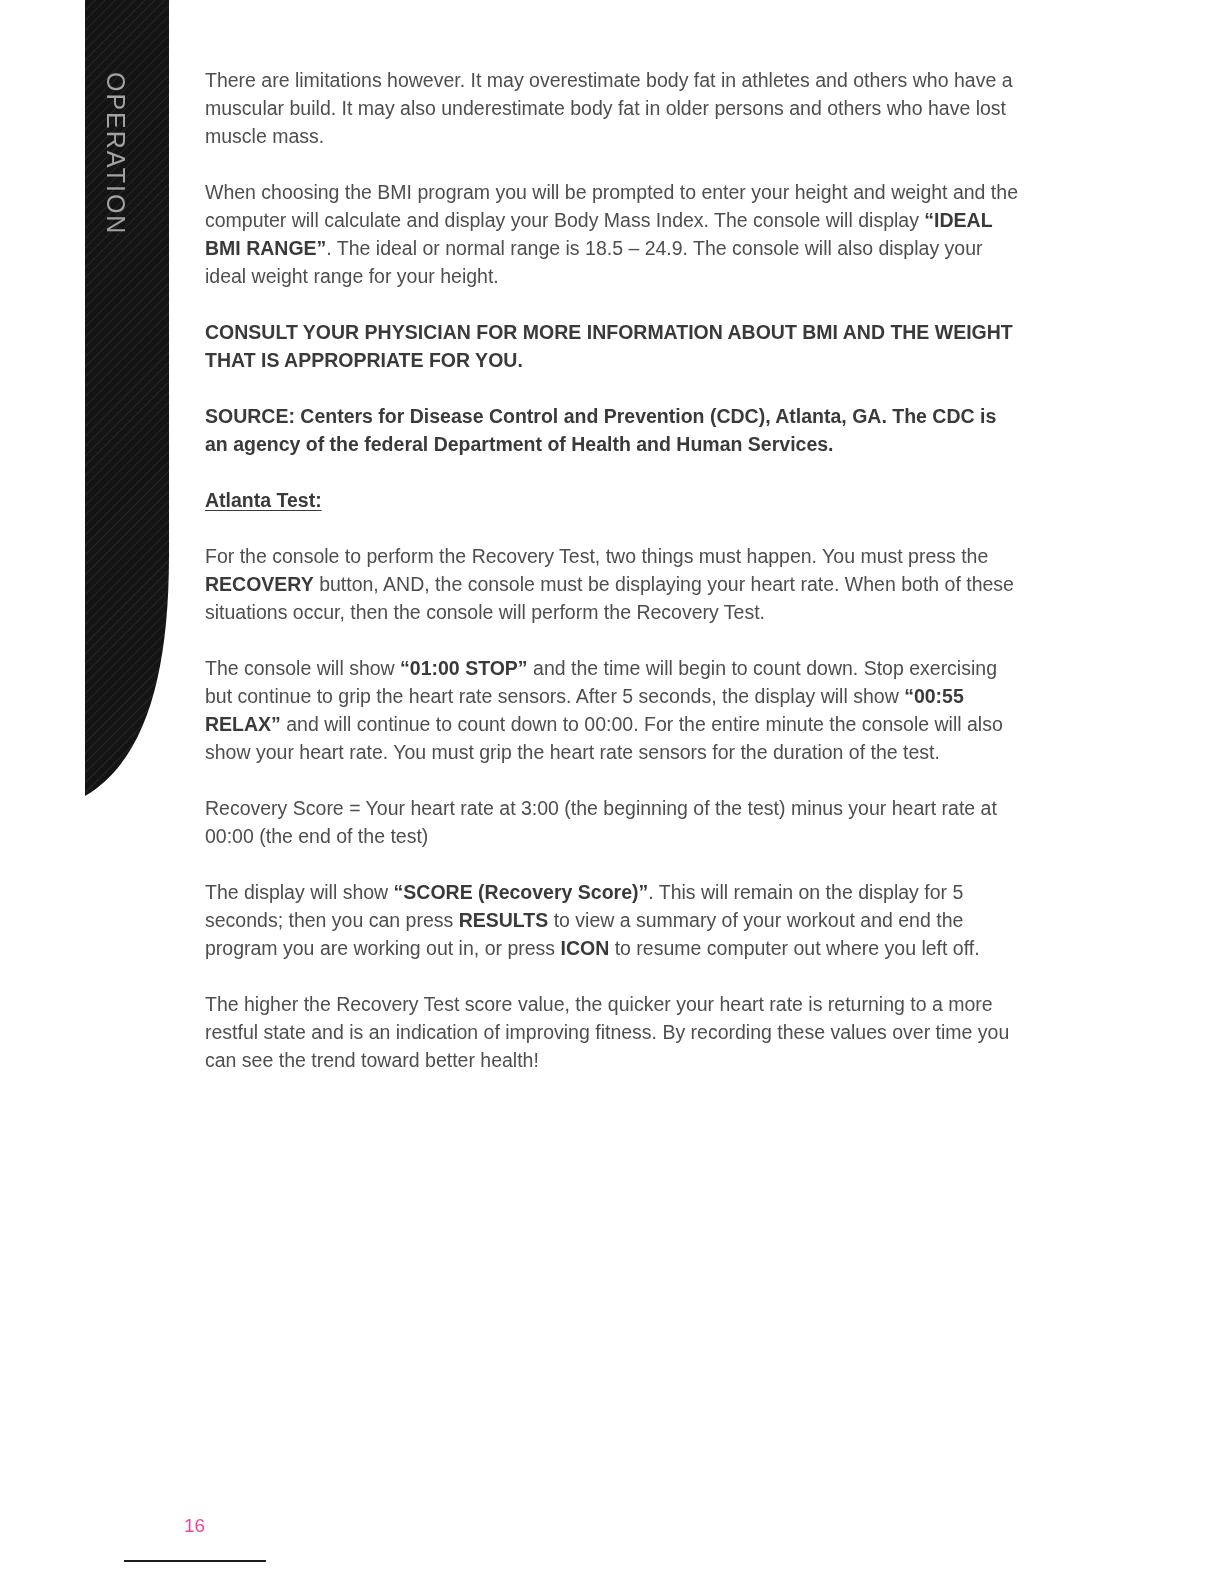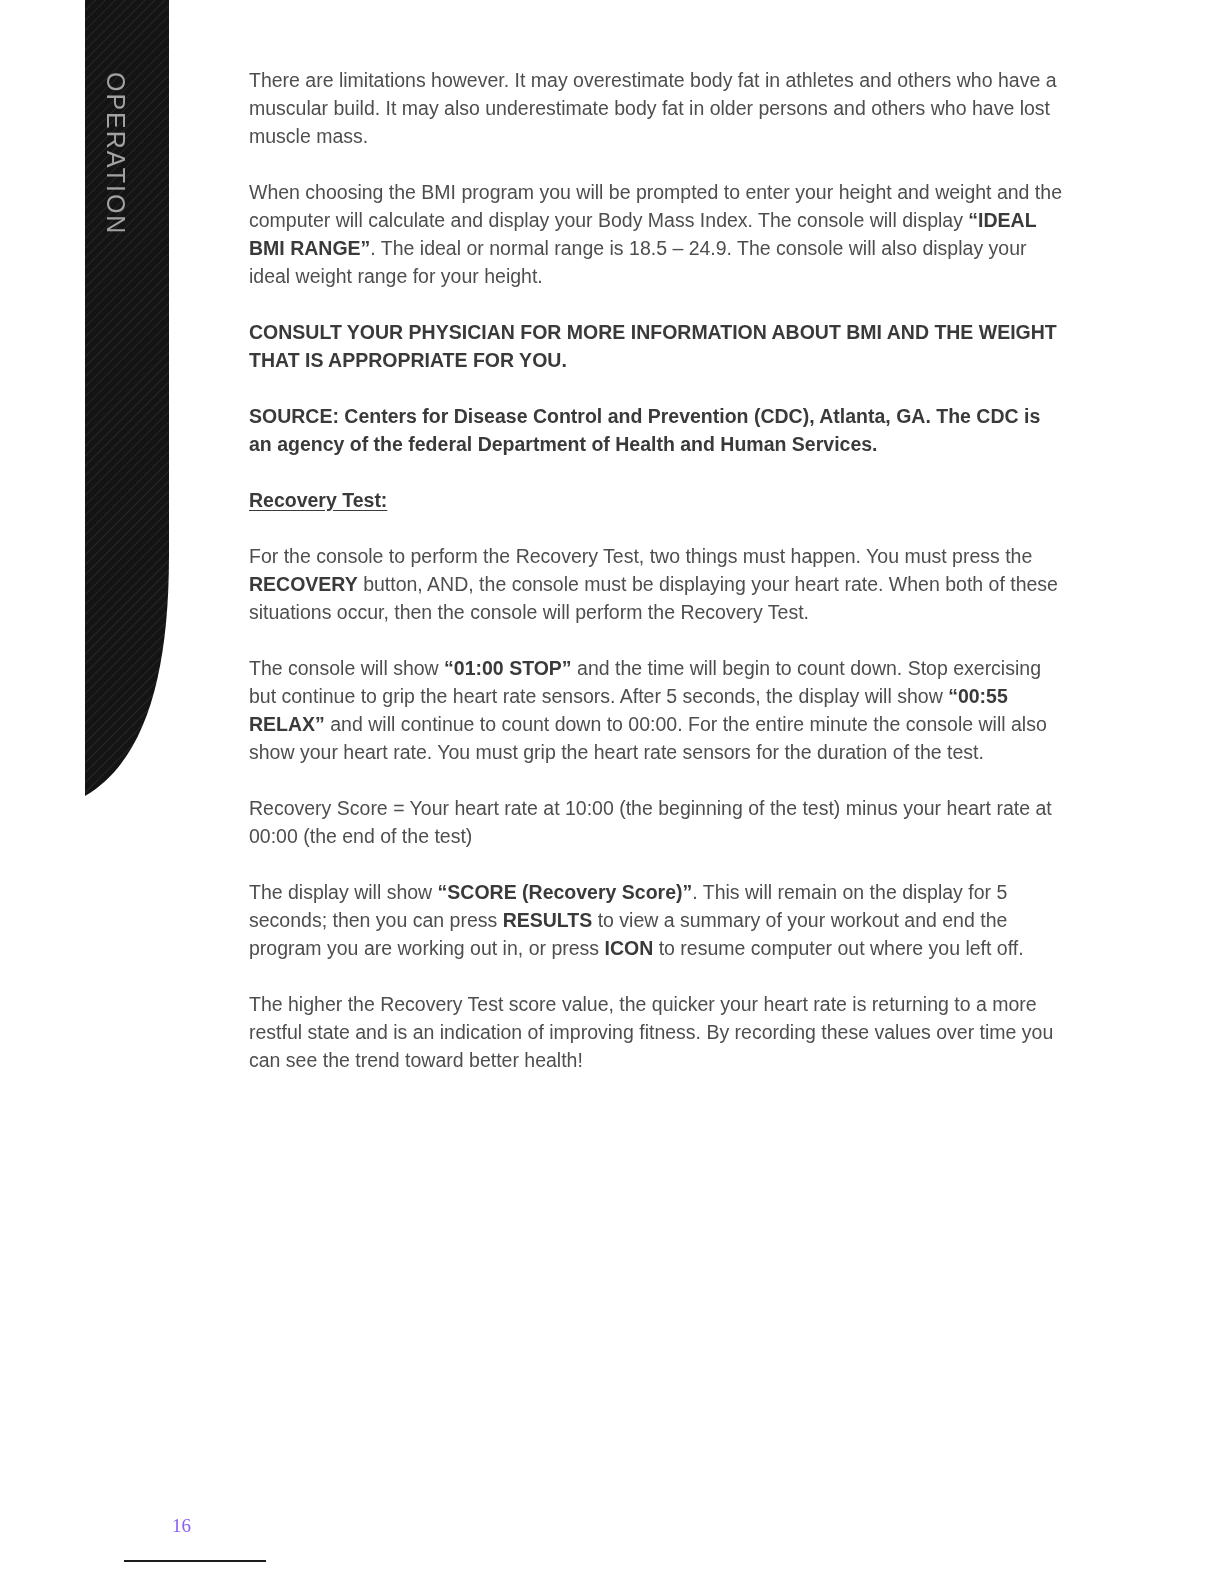--- a/index.html
+++ b/index.html
@@ -34,40 +34,38 @@
     user-select: none;
   }
   .content {
     position: absolute;
     left: 205px;
     top: 66px;
     width: 814px;
     font-size: 19.5px;
     line-height: 28px;
     color: #4e4e4e;
-    margin-left: 44px;
   }
   .content p {
     margin: 0 0 28px 0;
   }
   .content .b {
     font-weight: 700;
     color: #3a3a3a;
   }
   .content .u {
     text-decoration: underline;
     text-underline-offset: 3px;
   }
   .page-number {
     position: absolute;
-    left: 172px;
+    left: 184px;
     top: 1515px;
     font-size: 19px;
-    color: #8b5cf6;
-    font-family: Liberation Serif, serif;
+    color: #ec4899;
   }
   .footer-rule {
     position: absolute;
     left: 124px;
     top: 1560px;
     width: 142px;
     height: 2px;
     background: #1c1c1c;
   }
 </style>
@@ -86,24 +84,24 @@
     <path d="M0,0 H84 V555 C84,680 58,762 0,796 Z" fill="url(#hatch)"></path>
   </svg>
 
   <div class="tab-label">OPERATION</div>
 
   <main class="content">
       <p><span>There are limitations however.  It may overestimate body fat in athletes and others who have a muscular build.  It may also underestimate body fat in older persons and others who have lost muscle mass.</span></p>
       <p><span>When choosing the BMI program you will be prompted to enter your height and weight and the computer will calculate and display your Body Mass Index.  The console will display </span><span class="b">“IDEAL BMI RANGE”</span><span>.  The ideal or normal range is 18.5 – 24.9.  The console will also display your ideal weight range for your height.</span></p>
       <p><span class="b">CONSULT YOUR PHYSICIAN FOR MORE INFORMATION ABOUT BMI AND THE WEIGHT THAT IS APPROPRIATE FOR YOU.</span></p>
       <p><span class="b">SOURCE:  Centers for Disease Control and Prevention (CDC), Atlanta, GA.  The CDC is an agency of the federal Department of Health and Human Services.</span></p>
-      <p><span class="b u">Recovery Test:</span></p>
+      <p><span class="b u">Atlanta Test:</span></p>
       <p><span>For the console to perform the Recovery Test, two things must happen. You must press the </span><span class="b">RECOVERY</span><span> button, AND, the console must be displaying your heart rate.  When both of these situations occur, then the console will perform the Recovery Test.</span></p>
       <p><span>The console will show </span><span class="b">“01:00 STOP”</span><span> and the time will begin to count down.  Stop exercising but continue to grip the heart rate sensors.  After 5 seconds, the display will show </span><span class="b">“00:55 RELAX”</span><span> and will continue to count down to 00:00.  For the entire minute the console will also show your heart rate.  You must grip the heart rate sensors for the duration of the test.</span></p>
-      <p><span>Recovery Score = Your heart rate at 10:00 (the beginning of the test) minus your heart rate at 00:00 (the end of the test)</span></p>
+      <p><span>Recovery Score = Your heart rate at 3:00 (the beginning of the test) minus your heart rate at 00:00 (the end of the test)</span></p>
       <p><span>The display will show </span><span class="b">“SCORE (Recovery Score)”</span><span>.  This will remain on the display for 5 seconds; then you can press </span><span class="b">RESULTS</span><span> to view a summary of your workout and end the program you are working out in, or press </span><span class="b">ICON</span><span> to resume computer out where you left off.</span></p>
       <p><span>The higher the Recovery Test score value, the quicker your heart rate is returning to a more restful state and is an indication of improving fitness.  By recording these values over time you can see the trend toward better health!</span></p>
     </main>
 
   <div class="page-number">16</div>
 
   <div class="footer-rule"></div>
 
 </div>
 

